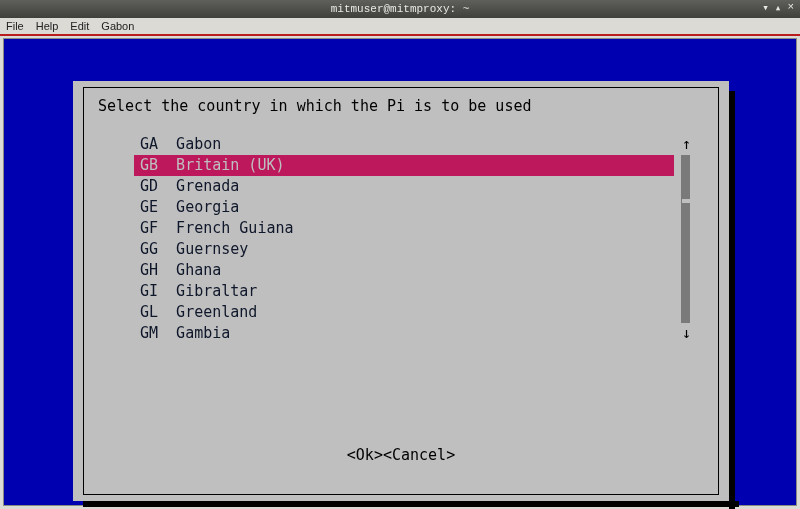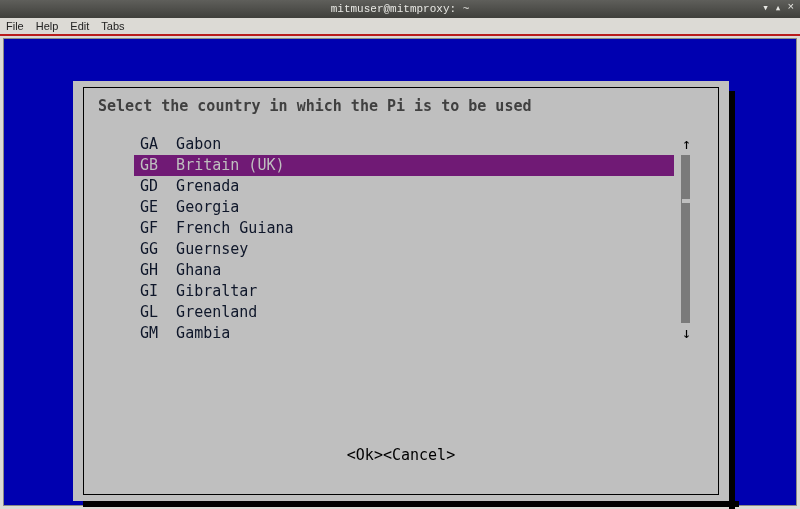--- a/index.html
+++ b/index.html
@@ -61,35 +61,35 @@
     border: 1px solid #000;
   }
 
   .mono {
     font-family: "DejaVu Sans Mono","Liberation Mono","Courier New",monospace;
     font-size: 15px;
     line-height: 21px;
     white-space: pre;
   }
   .prompt {
-    position: absolute; left: 14px; top: 8px; color: #404040; font-weight: bold;
+    position: absolute; left: 14px; top: 8px; color: #000000;
   }
 
   .listbox {
     position: absolute;
     left: 50px; top: 46px;
     width: 540px;
   }
   .list-row {
     height: 21px;
     color: #0f172a;
     padding-left: 6px;
   }
   .list-row.selected {
-    background: #701a75;
+    background: #be185d;
     color: #bfbfbf;
   }
 
   .scroll-col {
     position: absolute;
     left: 596px; top: 46px;
     width: 12px; height: 210px;
     color: #000;
   }
   .scroll-arrow-up { position: absolute; top: 0; left: 2px; }
@@ -120,21 +120,21 @@
     <span>▾</span>
     <span>▴</span>
     <span>×</span>
   </div>
 </div>
 
 <div class="menubar">
   <span class="menu-item">File</span>
   <span class="menu-item">Help</span>
   <span class="menu-item">Edit</span>
-  <span class="menu-item">Tabs</span>
+  <span class="menu-item">Gabon</span>
 </div>
 
 <div class="terminal">
 
   <div class="dialog">
     <div class="shadow-r"></div>
     <div class="shadow-b"></div>
     <div class="dialog-inner">
 
       <div class="mono prompt">Select the country in which the Pi is to be used</div>

